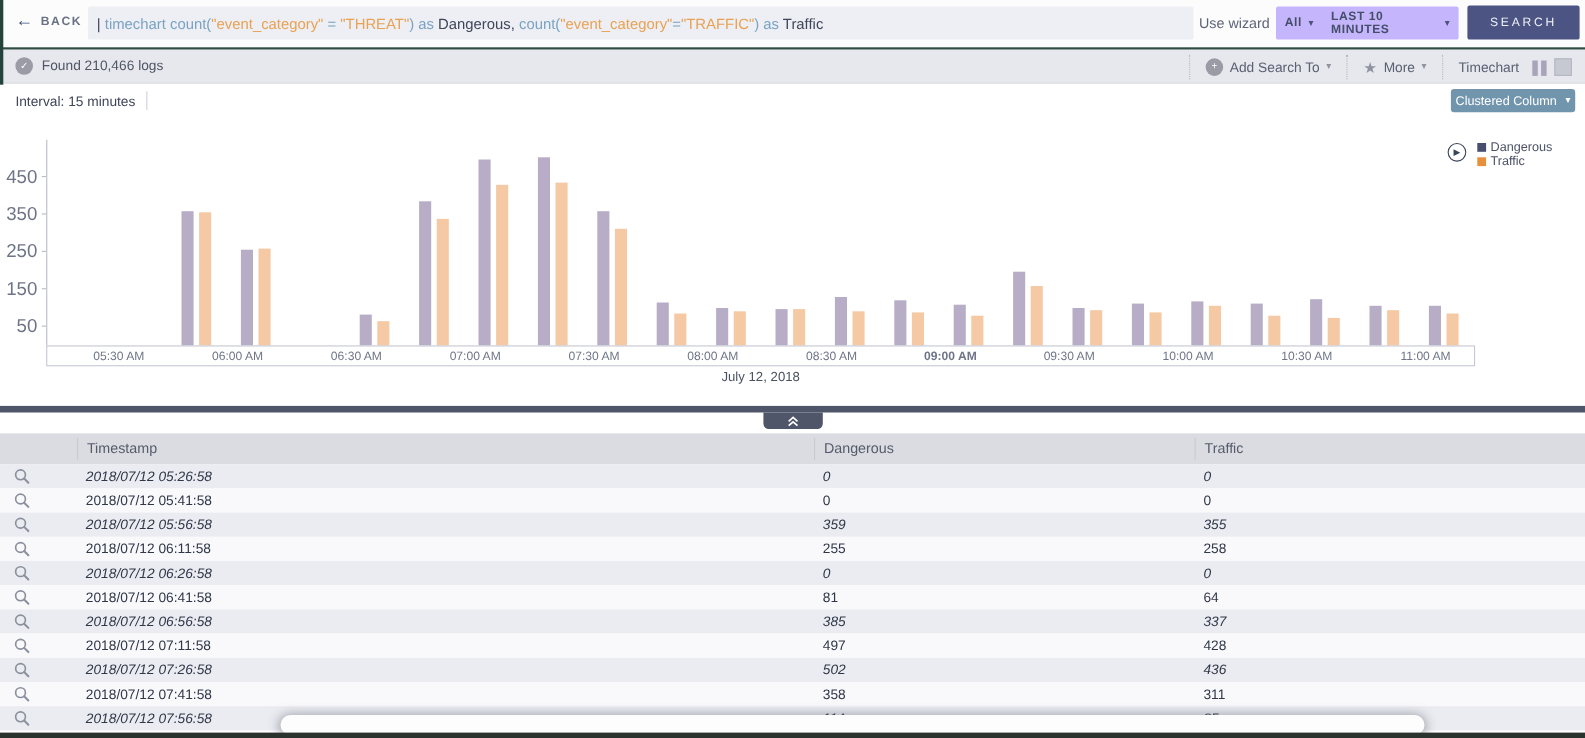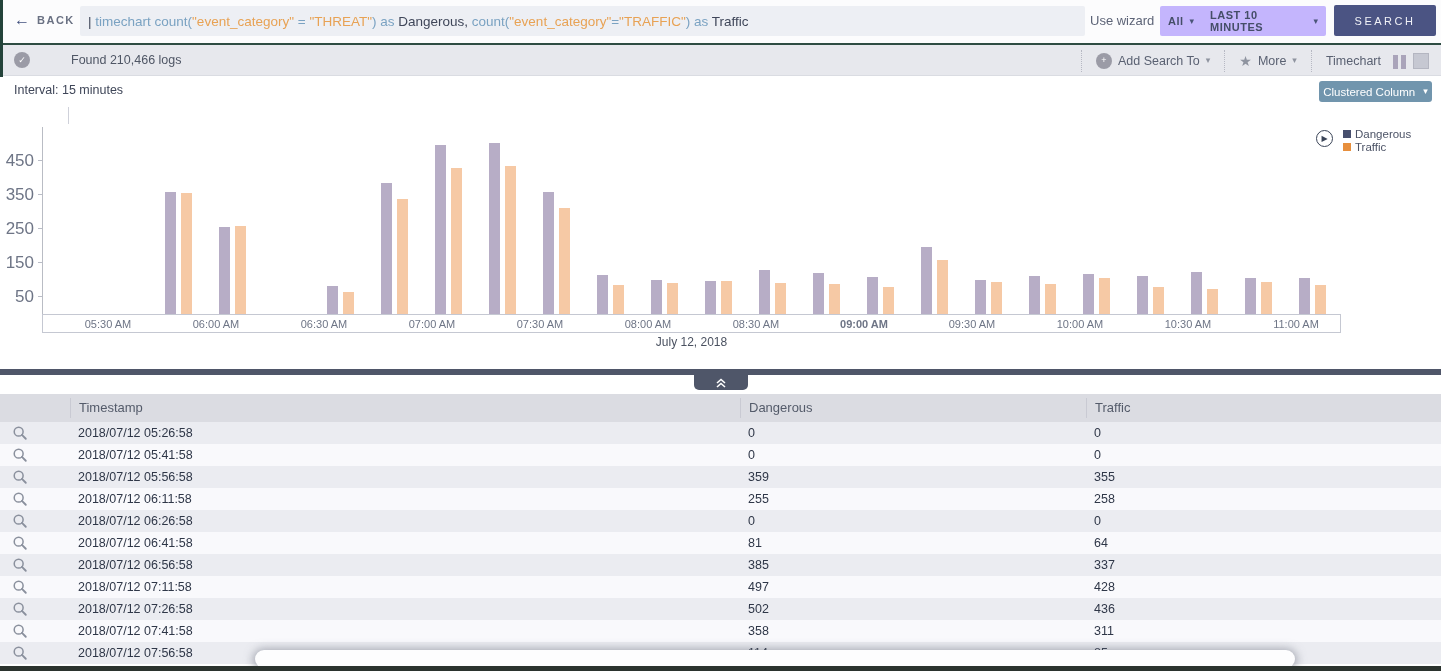--- a/index.html
+++ b/index.html
@@ -25,35 +25,35 @@
   .range-box { position:absolute; left:1160px; top:6px; width:166px; height:30px; background:#c4b5fd; border-radius:2px; display:flex; align-items:center; }
   .dd { display:flex; align-items:center; gap:6px; cursor:pointer; padding:0 8px; }
   .dd .cap { font-size:11px; color:#454e68; letter-spacing:0.5px; font-weight:bold; }
   .caret { font-size:9px; color:#4a5478; line-height:1; }
   .btn-search { position:absolute; left:1334px; top:5px; width:102px; height:31px; background:#4b5483; border:none; border-radius:2px; color:#f0f1f6; font-size:11px; letter-spacing:2.5px; font-family:inherit; cursor:pointer; }
 
   
   .statusbar { position:absolute; left:0; top:45px; width:100%; height:31px; background:#e7e8ed; border-bottom:1px solid #dadce2; }
   .found { position:absolute; left:14px; top:7px; display:flex; align-items:center; gap:8px; }
   .circ-ic { width:16px; height:16px; border-radius:50%; background:#9b9ba6; color:#fff; font-size:9px; display:flex; align-items:center; justify-content:center; line-height:1; }
-  .found .txt { font-size:12.5px; color:#4f5665;margin-left:33px; }
+  .found .txt { font-size:12.5px; color:#4f5665; }
   .status-right { position:absolute; right:6px; top:0; height:31px; display:flex; align-items:center; }
   .sr-group { display:flex; align-items:center; gap:6px; padding:0 14px; height:20px; cursor:pointer; }
   .sr-sep { border-left:1px dotted #b6b8c3; height:22px; }
   .sr-group .t { font-size:12.5px; color:#5a6172; }
   .star-ic { color:#8f94a0; font-size:14px; line-height:1; }
   .gcaret { font-size:9px; color:#8f94a0; line-height:1; }
   .view-label { font-size:12.5px; color:#5a6172; padding:0 10px 0 14px; }
   .vic { width:16px; height:16px; margin-right:6px; cursor:pointer; }
   .vic-cols { display:flex; gap:3px; align-items:flex-end; justify-content:center; padding-top:1px; }
   .vic-cols span { width:5px; height:14px; background:#aaa4ba; display:block; }
   .vic-grid { background:#c6c8d2; border:1px solid #b4b6c1; }
 
   
-  .interval { position:absolute; left:14px; top:83px; font-size:12.5px; color:#3f4658; display:flex; align-items:center; gap:10px;flex-direction:column; }
+  .interval { position:absolute; left:14px; top:83px; font-size:12.5px; color:#3f4658; display:flex; align-items:center; gap:10px; }
   .interval .vsep { border-left:1px solid #cfd1da; height:17px; }
   .btn-charttype { position:absolute; left:1319px; top:81px; width:113px; height:21px; background:#7195ad; border:none; border-radius:3px; color:#ffffff; font-size:11.5px; font-family:inherit; display:flex; align-items:center; justify-content:center; gap:8px; cursor:pointer; }
   .btn-charttype .wcaret { font-size:9px; color:#fff; line-height:1; }
 
   
   .y-axis { position:absolute; left:0; top:127px; width:42px; height:187px; }
   .ytick { position:absolute; right:8px; width:30px; text-align:right; font-size:17px; color:#6e7586; line-height:14px; }
   .ymark { position:absolute; right:0; width:4px; height:1px; background:#b9bcc6; }
   .plot-area { position:absolute; left:42px; top:127px; width:1299px; height:187px; border-left:1px solid #b9bcc4; }
   .bar { position:absolute; bottom:0; width:11px; }
@@ -73,21 +73,21 @@
 
   
   .thead { position:absolute; left:0; top:394px; width:100%; height:28px; background:#dbdce2; display:flex; align-items:center; font-size:13px; color:#545b6a; }
   .th { padding-left:8px; height:20px; line-height:20px; border-left:1px solid #c9cad3; }
   .th.c0 { width:70px; border-left:none; }
   .th.c1 { width:670px; }
   .th.c2 { width:346px; }
   .th.c3 { flex:1; }
   .tbody { position:absolute; left:0; top:422px; width:100%; }
   .trow { display:flex; align-items:center; height:22px; font-size:12.5px; color:#2f3748; }
-  .trow.odd { background:#ebecf1; }
+  .trow.odd { background:#ebecf1;font-style:italic; }
   .trow.even { background:#f9f9fc; }
   .tc { padding-left:8px; overflow:hidden; white-space:nowrap; }
   .tc.c0 { width:70px; padding-left:12px; display:flex; align-items:center; cursor:pointer; }
   .tc.c1 { width:670px; }
   .tc.c2 { width:346px; }
   .tc.c3 { flex:1; }
 
   .scroll-shadow { position:absolute; left:255px; top:650px; width:1040px; height:18px; background:#fdfdfe; border-radius:9px; box-shadow:0 1px 10px 2px rgba(100,105,120,0.55); z-index:3; }
 </style>
 </head>

